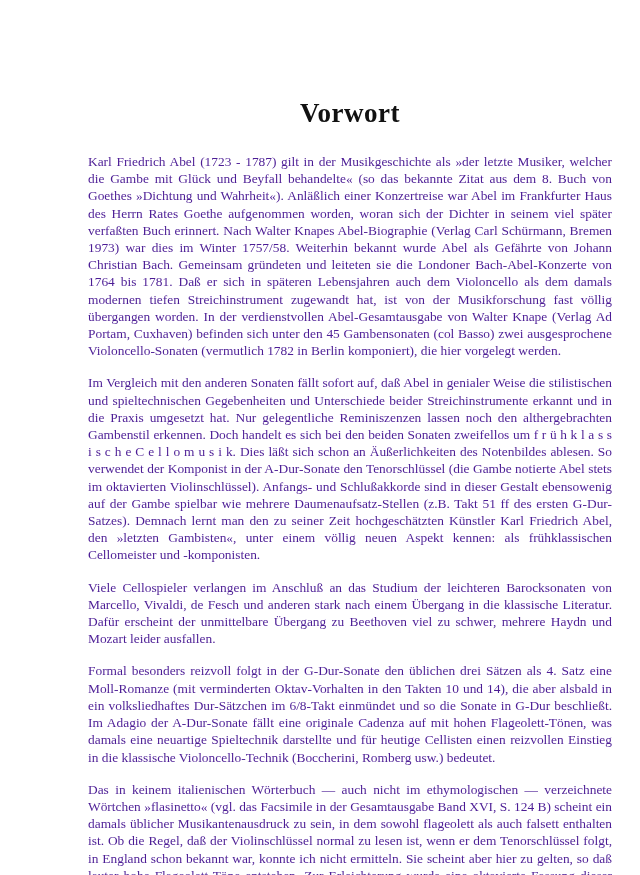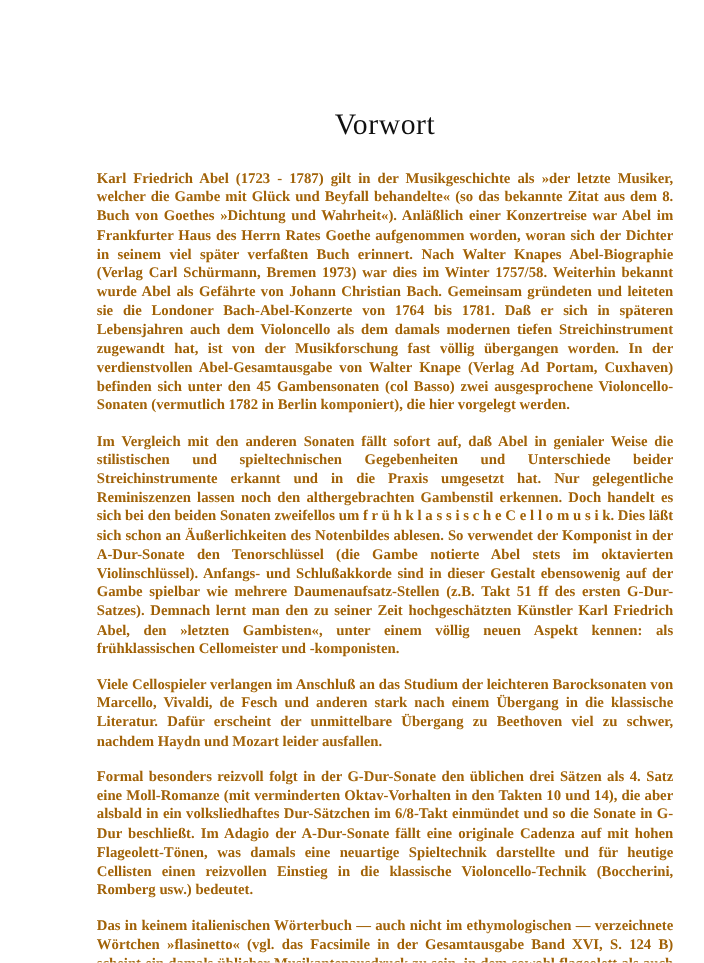--- a/index.html
+++ b/index.html
@@ -24,33 +24,32 @@
     background: #ffffff;
   }
   .content {
     position: absolute;
     top: 98px;
     left: 88px;
     width: 524px;
   }
   .title {
     font-size: 27px;
-    font-weight: 400;
+    font-weight: 700;
     letter-spacing: 0.5px;
     text-align: center;
     margin: 0 0 24px 0;
     color: #111111;
   }
   .paragraph {
     font-size: 13.4px;
     line-height: 17.2px;
     text-align: justify;
     margin: 0 0 15px 0;
-    color: #a16207;
-    font-weight: bold;
+    color: #4c1d95;
   }
   .watermark {
     position: absolute;
     left: 352px;
     top: 598px;
     width: 230px;
     height: 200px;
     opacity: 0.55;
     pointer-events: none;
   }
@@ -80,20 +79,20 @@
 </head>
 <body>
 
 <div class="page">
 
   <div class="content">
     <h1 class="title">Vorwort</h1>
 
     <p class="paragraph">Karl Friedrich Abel (1723 - 1787) gilt in der Musikgeschichte als »der letzte Musiker, welcher die Gambe mit Glück und Beyfall behandelte« (so das bekannte Zitat aus dem 8. Buch von Goethes »Dichtung und Wahrheit«). Anläßlich einer Konzertreise war Abel im Frankfurter Haus des Herrn Rates Goethe aufgenommen worden, woran sich der Dichter in seinem viel später verfaßten Buch erinnert. Nach Walter Knapes Abel-Biographie (Verlag Carl Schürmann, Bremen 1973) war dies im Winter 1757/58. Weiterhin bekannt wurde Abel als Gefährte von Johann Christian Bach. Gemeinsam gründeten und leiteten sie die Londoner Bach-Abel-Konzerte von 1764 bis 1781. Daß er sich in späteren Lebensjahren auch dem Violoncello als dem damals modernen tiefen Streichinstrument zugewandt hat, ist von der Musikforschung fast völlig übergangen worden. In der verdienstvollen Abel-Gesamtausgabe von Walter Knape (Verlag Ad Portam, Cuxhaven) befinden sich unter den 45 Gambensonaten (col Basso) zwei ausgesprochene Violoncello-Sonaten (vermutlich 1782 in Berlin komponiert), die hier vorgelegt werden.</p>
     <p class="paragraph">Im Vergleich mit den anderen Sonaten fällt sofort auf, daß Abel in genialer Weise die stilistischen und spieltechnischen Gegebenheiten und Unterschiede beider Streichinstrumente erkannt und in die Praxis umgesetzt hat. Nur gelegentliche Reminiszenzen lassen noch den althergebrachten Gambenstil erkennen. Doch handelt es sich bei den beiden Sonaten zweifellos um f r ü h k l a s s i s c h e   C e l l o m u s i k. Dies läßt sich schon an Äußerlichkeiten des Notenbildes ablesen. So verwendet der Komponist in der A-Dur-Sonate den Tenorschlüssel (die Gambe notierte Abel stets im oktavierten Violinschlüssel). Anfangs- und Schlußakkorde sind in dieser Gestalt ebensowenig auf der Gambe spielbar wie mehrere Daumenaufsatz-Stellen (z.B. Takt 51 ff des ersten G-Dur-Satzes). Demnach lernt man den zu seiner Zeit hochgeschätzten Künstler Karl Friedrich Abel, den »letzten Gambisten«, unter einem völlig neuen Aspekt kennen: als frühklassischen Cellomeister und -komponisten.</p>
-    <p class="paragraph">Viele Cellospieler verlangen im Anschluß an das Studium der leichteren Barocksonaten von Marcello, Vivaldi, de Fesch und anderen stark nach einem Übergang in die klassische Literatur. Dafür erscheint der unmittelbare Übergang zu Beethoven viel zu schwer, nachdem Haydn und Mozart leider ausfallen.</p>
+    <p class="paragraph">Viele Cellospieler verlangen im Anschluß an das Studium der leichteren Barocksonaten von Marcello, Vivaldi, de Fesch und anderen stark nach einem Übergang in die klassische Literatur. Dafür erscheint der unmittelbare Übergang zu Beethoven viel zu schwer, mehrere Haydn und Mozart leider ausfallen.</p>
     <p class="paragraph">Formal besonders reizvoll folgt in der G-Dur-Sonate den üblichen drei Sätzen als 4. Satz eine Moll-Romanze (mit verminderten Oktav-Vorhalten in den Takten 10 und 14), die aber alsbald in ein volksliedhaftes Dur-Sätzchen im 6/8-Takt einmündet und so die Sonate in G-Dur beschließt. Im Adagio der A-Dur-Sonate fällt eine originale Cadenza auf mit hohen Flageolett-Tönen, was damals eine neuartige Spieltechnik darstellte und für heutige Cellisten einen reizvollen Einstieg in die klassische Violoncello-Technik (Boccherini, Romberg usw.) bedeutet.</p>
     <p class="paragraph">Das in keinem italienischen Wörterbuch — auch nicht im ethymologischen — verzeichnete Wörtchen »flasinetto« (vgl. das Facsimile in der Gesamtausgabe Band XVI, S. 124 B) scheint ein damals üblicher Musikantenausdruck zu sein, in dem sowohl flageolett als auch falsett enthalten ist. Ob die Regel, daß der Violinschlüssel normal zu lesen ist, wenn er dem Tenorschlüssel folgt, in England schon bekannt war, konnte ich nicht ermitteln. Sie scheint aber hier zu gelten, so daß lauter hohe Flageolett-Töne entstehen. Zur Erleichterung wurde eine oktavierte Fassung dieser Stelle beigefügt, so daß der Spieler wählen kann, wie er diese Flasinetto-Töne ausführen will.</p>
 
   </div>
 
 
 </div>
 
 </body></html>

